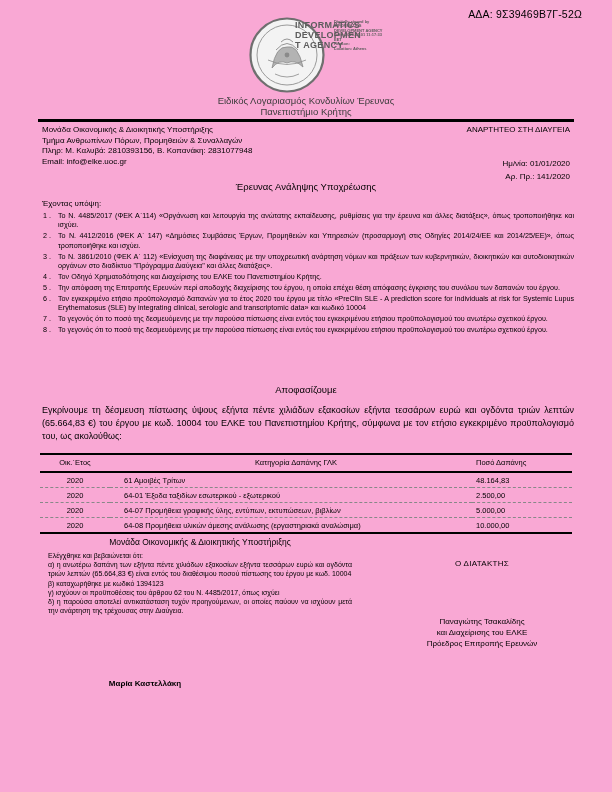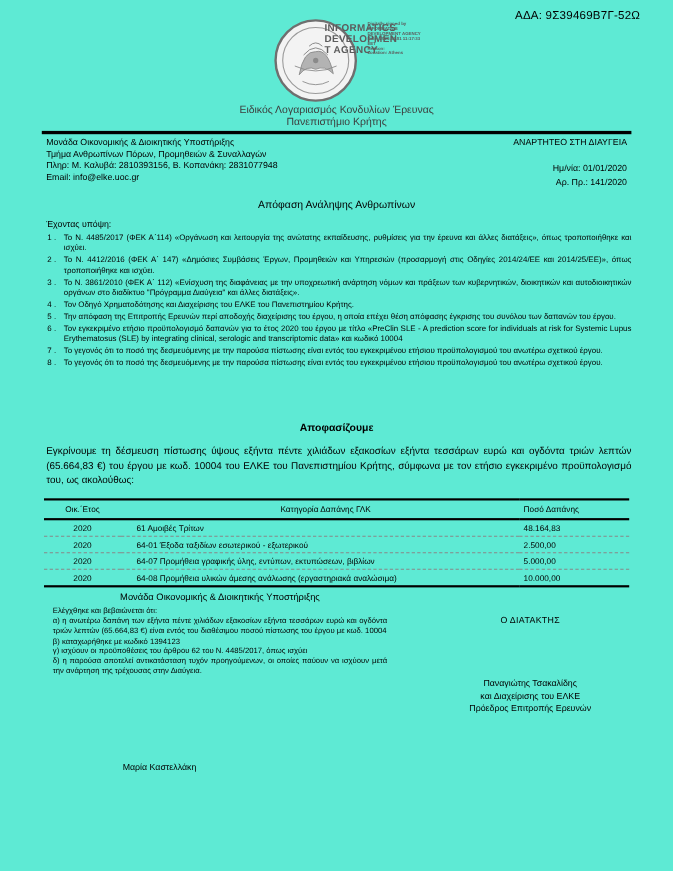--- a/index.html
+++ b/index.html
@@ -1,18 +1,18 @@
 <!DOCTYPE html>
 <html lang="el"><head>
 <meta charset="utf-8">
 <style>
   html,body { margin:0; padding:0; background:#e8e8e8; }
   .page {
     position:relative; width:612px; height:792px; margin:0 auto;
-    background:#5eead4; color:#000;
+    background:#f9a8d4; color:#000;
     font-family:"Liberation Sans", "DejaVu Sans", sans-serif;
     overflow:hidden;
   }
   
   .ada { position:absolute; top:8px; right:30px; font-size:10.5px; letter-spacing:.2px; }
   .seal-wrap { position:absolute; top:16px; left:248px; width:78px; height:78px; }
   .stamp-large {
     position:absolute; top:20px; left:295px; width:70px;
     font-size:9px; font-weight:bold; color:#5c5c5c; line-height:10px; letter-spacing:.3px;
   }
@@ -22,36 +22,36 @@
     font-size:8px; font-weight:bold; color:#5c5c5c; line-height:9px;
   }
   .org-block { position:absolute; top:95px; left:0; width:612px; text-align:center; color:#3c3c3c; }
   .org-block .l1 { font-size:9.5px; line-height:11px; }
   .org-block .l2 { font-size:9.5px; line-height:11px;text-align:center; }
   .rule { position:absolute; top:119px; left:38px; right:38px; height:2.5px; background:#000; }
 
   
   .contact { position:absolute; top:125px; left:42px; font-size:8px; line-height:10.5px; }
   .meta { position:absolute; top:125px; right:42px; text-align:right; font-size:8px; line-height:10.5px; }
-  .meta .date { margin-top:12px; }
+  .meta .date { margin-top:23px; }
   .meta .prot { margin-top:3px; }
 
   
   .doc-title { position:absolute; top:181px; left:0; width:612px; text-align:center; font-size:9.5px; }
   .having-label { position:absolute; top:199px; left:42px; font-size:8px; }
   ol.having {
     position:absolute; top:211px; left:42px; right:38px;
     margin:0; padding:0; list-style:none; counter-reset:item;
     font-size:7.2px; line-height:9.4px; text-align:justify;
   }
   ol.having li { position:relative; padding-left:16px; margin-bottom:1.5px; counter-increment:item; }
   ol.having li::before { content:counter(item) " ."; position:absolute; left:1px; top:0; }
 
   
-  .decide-heading { position:absolute; top:384px; left:0; width:612px; text-align:center; font-size:9.5px;font-weight:bold; }
+  .decide-heading { position:absolute; top:384px; left:0; width:612px; text-align:center; font-size:9.5px; }
   .decide-par {
     position:absolute; top:404px; left:42px; right:38px;
     font-size:9px; line-height:13px; text-align:justify;
   }
 
   
   table.budget {
     position:absolute; top:453px; left:40px; width:532px;
     border-collapse:collapse; font-size:7.5px;
     border-top:2px solid #000; border-bottom:2.5px solid #000;
@@ -69,21 +69,21 @@
   .verify .vh { text-align:center; font-size:8.5px; margin-bottom:4px; }
   .verify .vline { font-size:7px; line-height:9.2px; text-align:justify; }
 
   
   .signer-right { position:absolute; top:559px; left:393px; width:178px; text-align:center; font-size:8px; }
   .signer-right .sr-title { letter-spacing:.3px; }
   .signer-right .sr-name { margin-top:48px; line-height:11px; }
   .signer-right .sr-role { line-height:11px; }
   .signer-left { position:absolute; top:649px; left:40px; width:210px; text-align:center; font-size:8px; font-weight:bold; }
   .signer-left .sl-t { line-height:10.5px; }
-  .signer-left .sl-name { margin-top:44px; font-weight:normal; }
+  .signer-left .sl-name { margin-top:30px; font-weight:bold; }
 </style>
 </head>
 <body>
 
 <div class="page">
 
   <div class="ada">ΑΔΑ: 9Σ39469Β7Γ-52Ω</div>
 
   <div class="seal-wrap">
     <svg width="78" height="78" viewBox="0 0 78 78" aria-hidden="true">
@@ -126,21 +126,21 @@
     <div>Πληρ: Μ. Καλυβά: 2810393156, Β. Κοπανάκη: 2831077948</div>
     <div>Email: info@elke.uoc.gr</div>
   </div>
 
   <div class="meta">
     <div>ΑΝΑΡΤΗΤΕΟ ΣΤΗ ΔΙΑΥΓΕΙΑ</div>
     <div class="date">Ημ/νία: 01/01/2020</div>
     <div class="prot">Αρ. Πρ.: 141/2020</div>
   </div>
 
-  <div class="doc-title">Απόφαση Ανάληψης Ανθρωπίνων</div>
+  <div class="doc-title">Έρευνας Ανάληψης Υποχρέωσης</div>
 
   <div class="having-label">Έχοντας υπόψη:</div>
   <ol class="having">
     <li>Το Ν. 4485/2017 (ΦΕΚ Α΄114) «Οργάνωση και λειτουργία της ανώτατης εκπαίδευσης, ρυθμίσεις για την έρευνα και άλλες διατάξεις», όπως τροποποιήθηκε και ισχύει.</li>
     <li>Το Ν. 4412/2016 (ΦΕΚ Α΄ 147) «Δημόσιες Συμβάσεις Έργων, Προμηθειών και Υπηρεσιών (προσαρμογή στις Οδηγίες 2014/24/ΕΕ και 2014/25/ΕΕ)», όπως τροποποιήθηκε και ισχύει.</li>
     <li>Το Ν. 3861/2010 (ΦΕΚ Α΄ 112) «Ενίσχυση της διαφάνειας με την υποχρεωτική ανάρτηση νόμων και πράξεων των κυβερνητικών, διοικητικών και αυτοδιοικητικών οργάνων στο διαδίκτυο "Πρόγραμμα Διαύγεια" και άλλες διατάξεις».</li>
     <li>Τον Οδηγό Χρηματοδότησης και Διαχείρισης του ΕΛΚΕ του Πανεπιστημίου Κρήτης.</li>
     <li>Την απόφαση της Επιτροπής Ερευνών περί αποδοχής διαχείρισης του έργου, η οποία επέχει θέση απόφασης έγκρισης του συνόλου των δαπανών του έργου.</li>
     <li>Τον εγκεκριμένο ετήσιο προϋπολογισμό δαπανών για το έτος 2020 του έργου με τίτλο «PreClin SLE - A prediction score for individuals at risk for Systemic Lupus Erythematosus (SLE) by integrating clinical, serologic and transcriptomic data» και κωδικό 10004</li>
     <li>Το γεγονός ότι το ποσό της δεσμευόμενης με την παρούσα πίστωσης είναι εντός του εγκεκριμένου ετήσιου προϋπολογισμού του ανωτέρω σχετικού έργου.</li>

